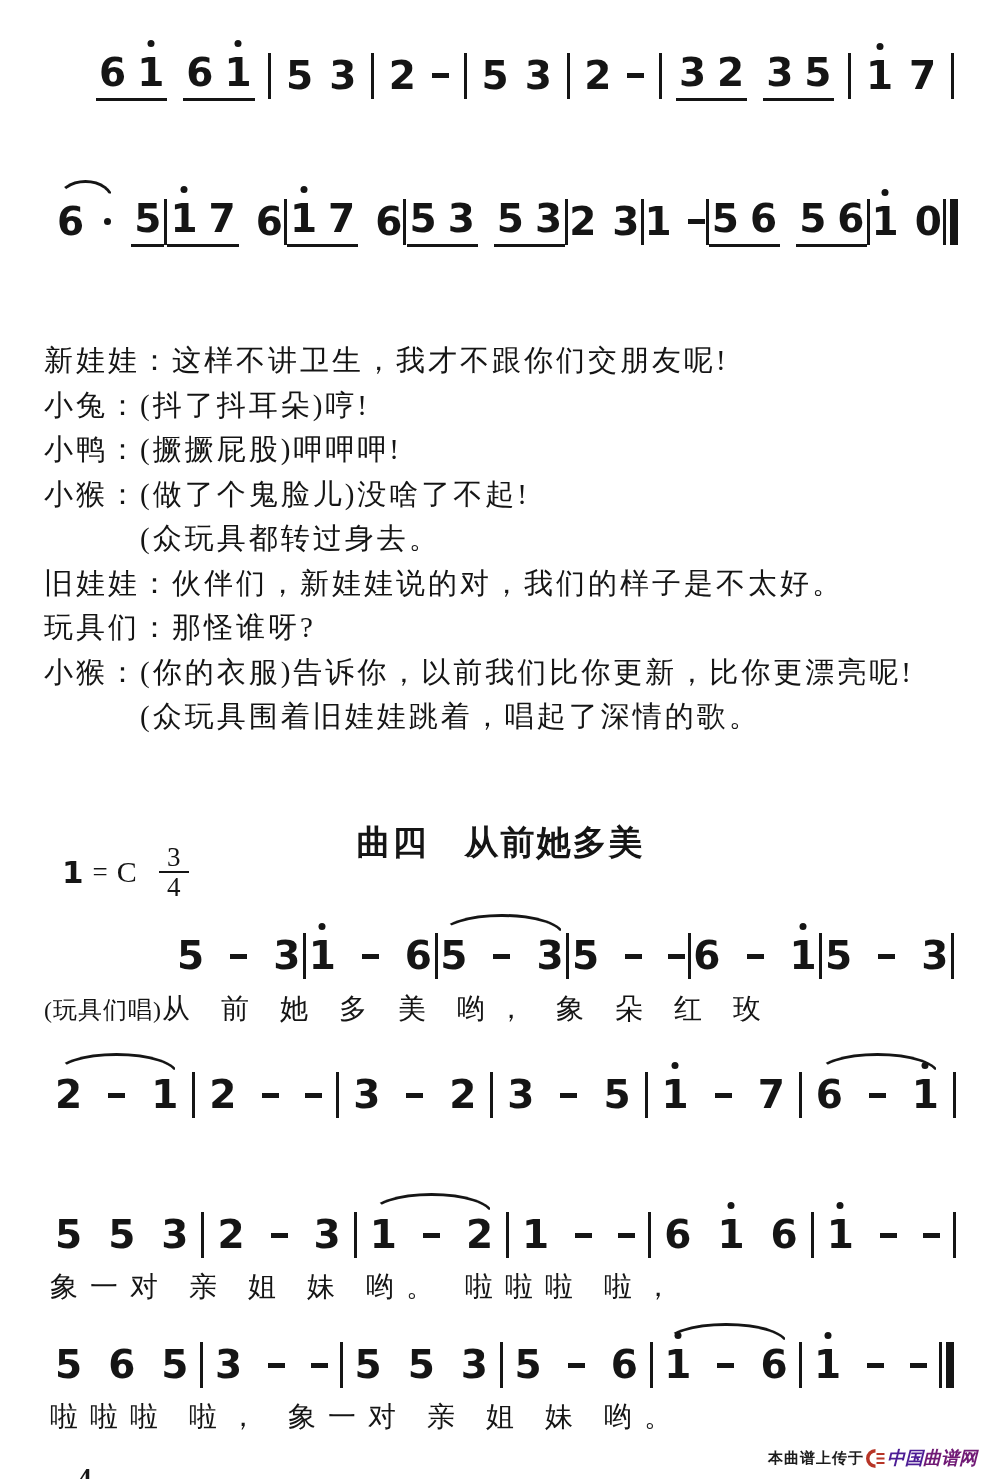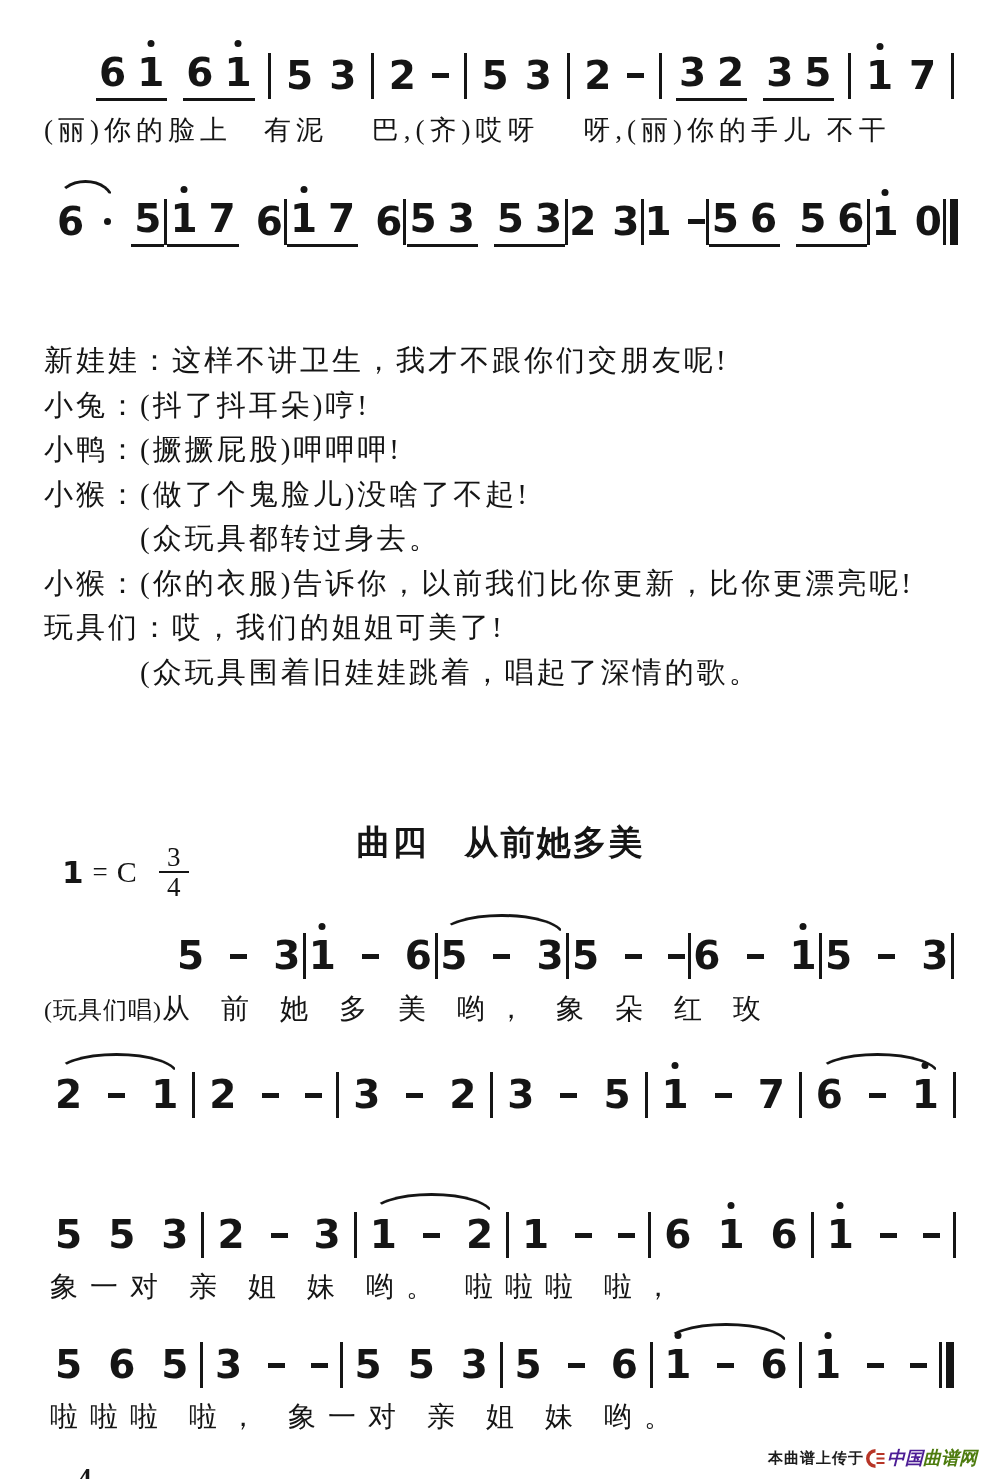--- a/index.html
+++ b/index.html
@@ -51,21 +51,21 @@
   .keysig .keq{font-size:27px; margin:0 9px;}
   .keysig .kc{font-size:30px;}
   .frac{display:inline-flex; flex-direction:column; align-items:center; margin-left:22px; line-height:1;}
   .frac .fn{font-size:27px; line-height:26px;}
   .frac .fline{width:30px; height:2px; background:#151515; margin:1px 0;}
   
   .watermark{position:absolute; top:1446px; right:24px; display:flex; align-items:center; gap:1px;}
   .wm-credit{font-size:15px; font-weight:bold; letter-spacing:1px; color:#1c1c1c;
     font-family:"Liberation Sans","DejaVu Sans",sans-serif;}
   .wm-site-bold{font-size:18px; font-weight:bold; font-style:italic; color:#4c1d95;}
-  .wm-site-light{font-size:18px; font-weight:bold; font-style:italic; color:#4d7c0f;}
+  .wm-site-light{font-size:18px; font-weight:bold; font-style:italic; color:#701a75;}
   .pagenum{position:absolute; left:78px; top:1463px; font-size:27px; font-weight:bold;}
 </style>
 </head>
 <body>
 
 <div class="page">
 
   <div class="mline" style="left:96px; top:50px; width:858px;">
       <div class="meas">
         <span class="grp ul">
@@ -157,23 +157,20 @@
             <span class="octdot"></span>
             <span class="num">1</span>
           </span>
           <span class="tk">
             <span class="num">7</span>
           </span>
         </span>
       </div>
       <span class="bar"></span>
     </div>
-  <div class="lyric" style="left:44px; top:112px;">
-    <span class="lyr-pre"></span><span>(丽)你的脸上　有泥　 巴,(齐)哎呀　 呀,(丽)你的手儿 不干</span>
-  </div>
 
   <div class="mline" style="left:56px; top:196px; width:902px;">
       <div class="meas">
         <span class="grp slur">
           <span class="tk">
             <span class="num">6</span>
           </span>
           <span class="tk">
             <span class="augdot"></span>
           </span>
@@ -295,22 +292,23 @@
         <span class="thick"></span>
       </span>
     </div>
 
   <div class="dialog">
     <div class="dline">新娃娃：这样不讲卫生，我才不跟你们交朋友呢!</div>
     <div class="dline">小兔：(抖了抖耳朵)哼!</div>
     <div class="dline">小鸭：(撅撅屁股)呷呷呷!</div>
     <div class="dline">小猴：(做了个鬼脸儿)没啥了不起!</div>
     <div class="dline">　　　(众玩具都转过身去。</div>
+    <div class="dline">旧娃娃：伙伴们，新娃娃说的对，我们的样子是不太好。</div>
+    <div class="dline">玩具们：那怪谁呀?</div>
     <div class="dline">小猴：(你的衣服)告诉你，以前我们比你更新，比你更漂亮呢!</div>
-    <div class="dline">玩具们：哎，我们的姐姐可美了!</div>
     <div class="dline">　　　(众玩具围着旧娃娃跳着，唱起了深情的歌。</div>
   </div>
 
   <div class="sec-title">曲四　从前她多美</div>
   <div class="keysig">
     <span class="k1">1</span>
     <span class="keq">=</span>
     <span class="kc">C</span>
     <span class="frac">
       <span class="fn">3</span>

